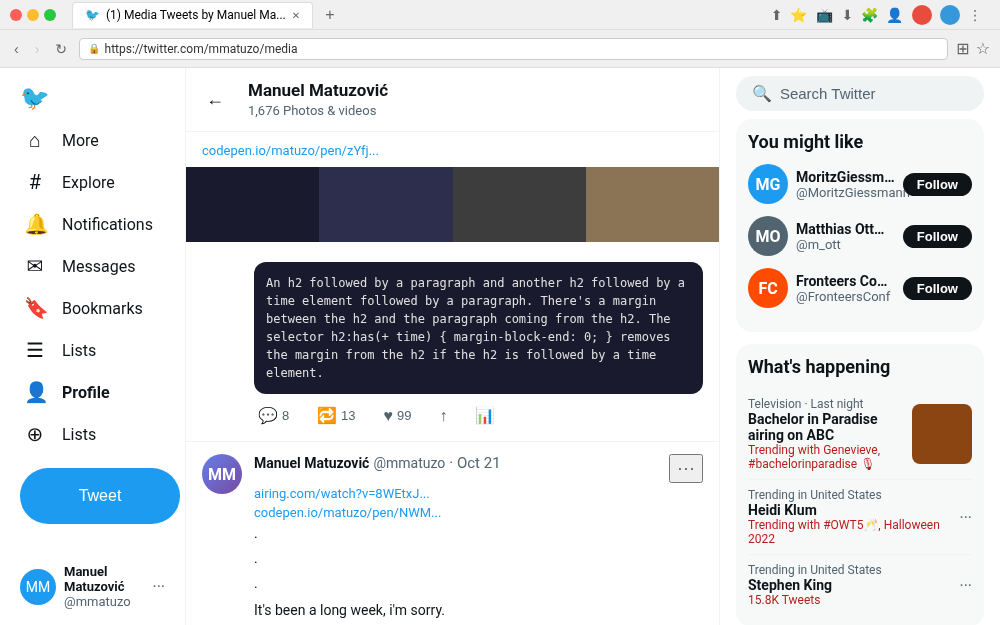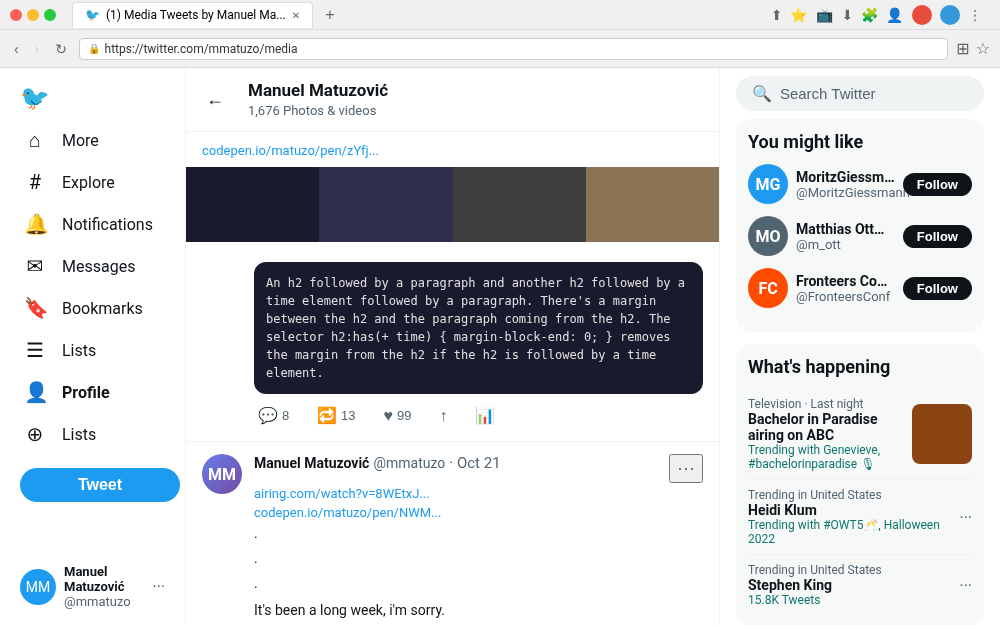--- a/index.html
+++ b/index.html
@@ -27,21 +27,21 @@
     
     .twitter-app { display: flex; flex: 1; overflow: hidden; }
 
     
     .sidebar { width: 185px; padding: 8px 12px; display: flex; flex-direction: column; border-right: none; flex-shrink: 0; }
     .twitter-logo { color: #1d9bf0; font-size: 24px; margin: 8px 0 8px 8px; cursor: pointer; }
     .nav-item { display: flex; align-items: center; gap: 16px; padding: 8px 12px; border-radius: 50px; cursor: pointer; font-size: 17px; font-weight: 400; color: #0f1419; margin-bottom: 2px; }
     .nav-item.active { font-weight: 700; }
     .nav-icon { font-size: 20px; width: 22px; text-align: center; }
     .nav-label { font-size: 16px; }
-    .tweet-btn { background: #1d9bf0; color: white; border: none; border-radius: 50px; width: 160px; height: 34px; font-size: 16px; font-weight: 700; cursor: pointer; margin: 12px 8px 0; }
+    .tweet-btn { background: #1d9bf0; color: white; border: none; border-radius: 50px; width: 160px; height: 56px; font-size: 16px; font-weight: 400; cursor: pointer; margin: 12px 8px 0; }
     .sidebar-bottom { margin-top: auto; }
     .user-card { display: flex; align-items: center; gap: 8px; padding: 8px; border-radius: 50px; cursor: pointer; }
     .user-avatar-small { width: 36px; height: 36px; border-radius: 50%; background: #ccc; overflow: hidden; display: flex; align-items: center; justify-content: center; font-size: 14px; color: #fff; background: #1d9bf0; }
     .user-info-small { flex: 1; min-width: 0; }
     .user-name-small { font-size: 13px; font-weight: 700; color: #0f1419; }
     .user-handle-small { font-size: 13px; color: #536471; }
     .dots-icon { font-size: 16px; color: #536471; }
 
     
     .main-content { flex: 1; border-left: 1px solid #eff3f4; border-right: 1px solid #eff3f4; overflow-y: auto; }
@@ -90,21 +90,21 @@
     .suggest-name { font-size: 14px; font-weight: 700; color: #0f1419; white-space: nowrap; overflow: hidden; text-overflow: ellipsis; }
     .suggest-handle { font-size: 13px; color: #536471; }
     .follow-btn { background: #0f1419; color: white; border: none; border-radius: 50px; padding: 4px 14px; font-size: 13px; font-weight: 700; cursor: pointer; flex-shrink: 0; }
     .show-more { color: #1d9bf0; font-size: 14px; cursor: pointer; display: block; margin-top: 4px; }
 
     .happening { background: #f7f9f9; border-radius: 16px; padding: 12px; margin-bottom: 12px; }
     .trend-item { padding: 8px 0; border-bottom: 1px solid #eff3f4; }
     .trend-item:last-child { border-bottom: none; }
     .trend-category { font-size: 12px; color: #536471; }
     .trend-title { font-size: 14px; font-weight: 700; color: #0f1419; }
-    .trend-count { font-size: 12px; color: #0f766e; }
+    .trend-count { font-size: 12px; color: #b91c1c; }
     .trend-header { display: flex; justify-content: space-between; align-items: center; }
     .trend-dots { color: #536471; cursor: pointer; font-size: 16px; }
     .trend-with-image { display: flex; justify-content: space-between; align-items: center; }
     .trend-image-placeholder { width: 60px; height: 60px; border-radius: 8px; flex-shrink: 0; }
   </style>
 </head>
 <body>
 
 <div class="tab-bar">
   <div class="browser-controls">

